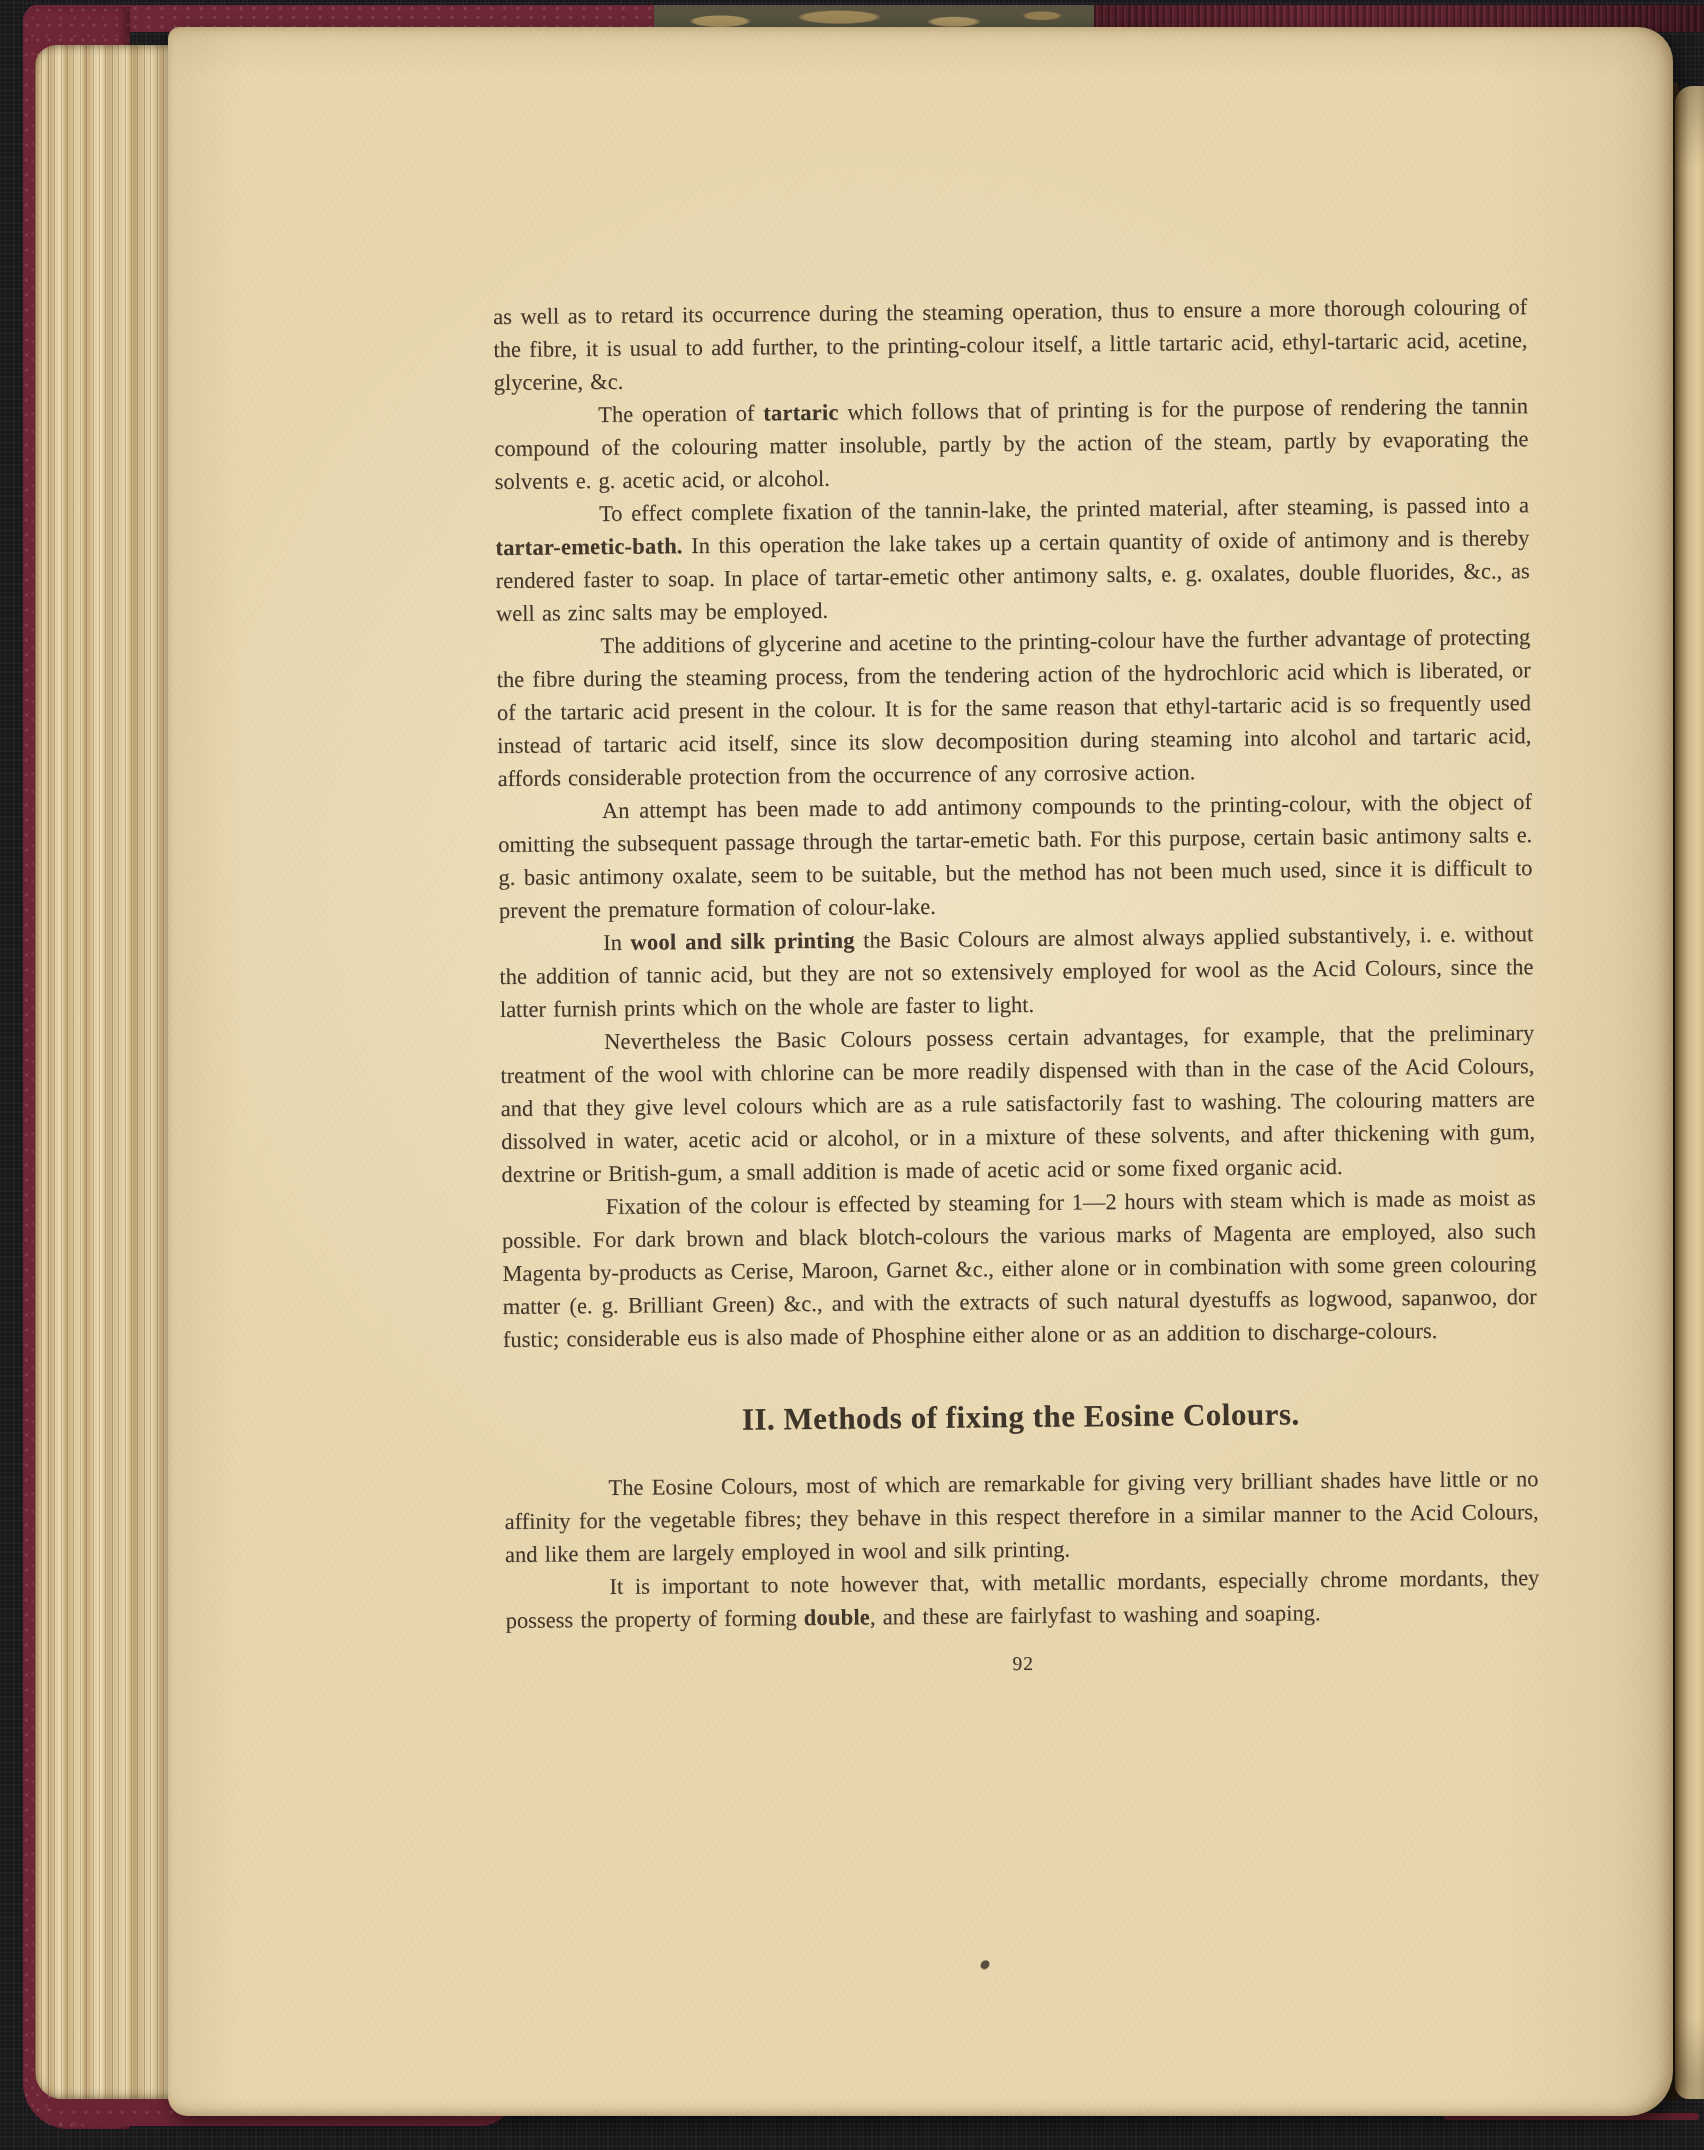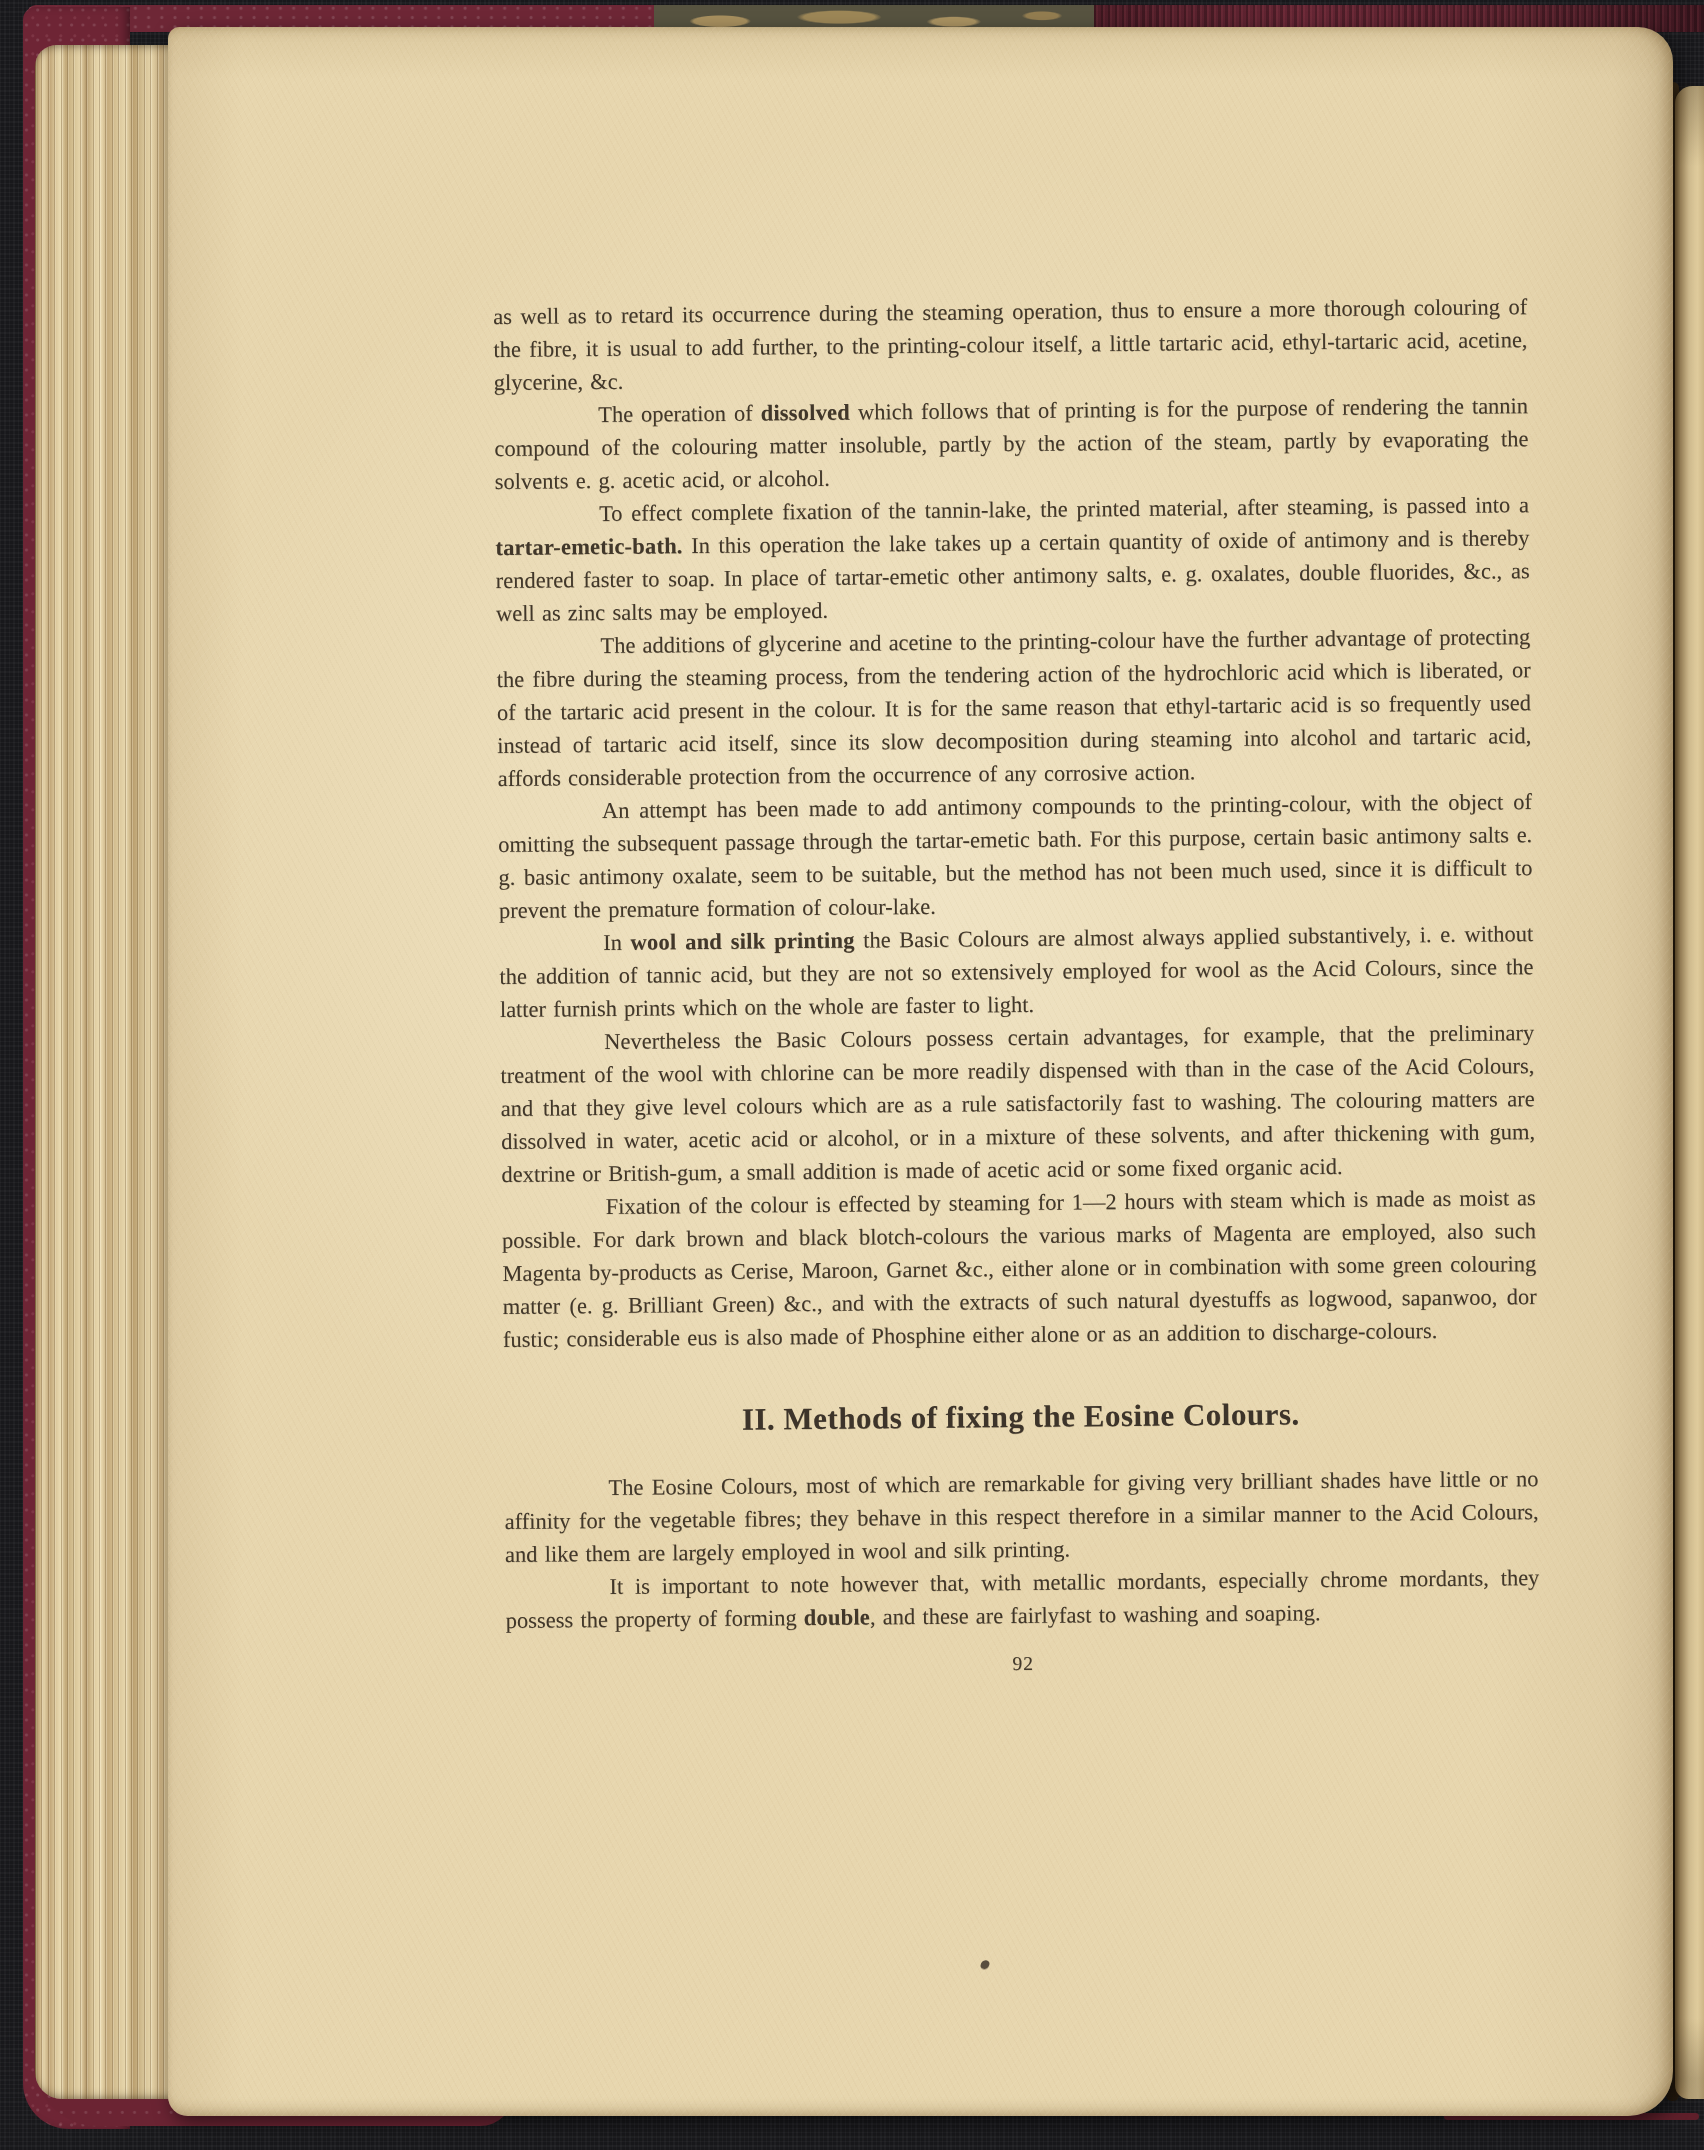--- a/index.html
+++ b/index.html
@@ -166,21 +166,21 @@
 
   <div class="page-stack"></div>
 
   <div class="page-seam"></div>
   <div class="page-sliver"></div>
 
   <div class="page"></div>
 
   <div class="text-block">
     <p class="noindent"><span>as well as to retard its occurrence during the steaming operation, thus to ensure a more thorough colouring of the fibre, it is usual to add further, to the printing-colour itself, a little tartaric acid, ethyl-tartaric acid, acetine, glycerine, &amp;c.</span></p>
-    <p><span>The operation of </span><span class="bf">dissolved</span><span> which follows that of printing is for the purpose of rendering the tannin compound of the colouring matter insoluble, partly by the action of the steam, partly by evaporating the solvents e. g. acetic acid, or alcohol.</span></p>
+    <p><span>The operation of </span><span class="bf">tartaric</span><span> which follows that of printing is for the purpose of rendering the tannin compound of the colouring matter insoluble, partly by the action of the steam, partly by evaporating the solvents e. g. acetic acid, or alcohol.</span></p>
     <p><span>To effect complete fixation of the tannin-lake, the printed material, after steaming, is passed into a </span><span class="bf">tartar-emetic-bath.</span><span> In this operation the lake takes up a certain quantity of oxide of antimony and is thereby rendered faster to soap. In place of tartar-emetic other antimony salts, e. g. oxalates, double fluorides, &amp;c., as well as zinc salts may be employed.</span></p>
     <p><span>The additions of glycerine and acetine to the printing-colour have the further advantage of protecting the fibre during the steaming process, from the tendering action of the hydrochloric acid which is liberated, or of the tartaric acid present in the colour. It is for the same reason that ethyl-tartaric acid is so frequently used instead of tartaric acid itself, since its slow decomposition during steaming into alcohol and tartaric acid, affords considerable protection from the occurrence of any corrosive action.</span></p>
     <p><span>An attempt has been made to add antimony compounds to the printing-colour, with the object of omitting the subsequent passage through the tartar-emetic bath. For this purpose, certain basic antimony salts e. g. basic antimony oxalate, seem to be suitable, but the method has not been much used, since it is difficult to prevent the premature formation of colour-lake.</span></p>
     <p><span>In </span><span class="bf">wool and silk printing</span><span> the Basic Colours are almost always applied substantively, i. e. without the addition of tannic acid, but they are not so extensively employed for wool as the Acid Colours, since the latter furnish prints which on the whole are faster to light.</span></p>
     <p><span>Nevertheless the Basic Colours possess certain advantages, for example, that the preliminary treatment of the wool with chlorine can be more readily dispensed with than in the case of the Acid Colours, and that they give level colours which are as a rule satisfactorily fast to washing. The colouring matters are dissolved in water, acetic acid or alcohol, or in a mixture of these solvents, and after thickening with gum, dextrine or British-gum, a small addition is made of acetic acid or some fixed organic acid.</span></p>
     <p><span>Fixation of the colour is effected by steaming for 1—2 hours with steam which is made as moist as possible. For dark brown and black blotch-colours the various marks of Magenta are employed, also such Magenta by-products as Cerise, Maroon, Garnet &amp;c., either alone or in combination with some green colouring matter (e. g. Brilliant Green) &amp;c., and with the extracts of such natural dyestuffs as logwood, sapanwoo, dor fustic; considerable eus is also made of Phosphine either alone or as an addition to discharge-colours.</span></p>
 
     <div class="section-heading">II. Methods of fixing the Eosine Colours.</div>
 
     <p><span>The Eosine Colours, most of which are remarkable for giving very brilliant shades have little or no affinity for the vegetable fibres; they behave in this respect therefore in a similar manner to the Acid Colours, and like them are largely employed in wool and silk printing.</span></p>

